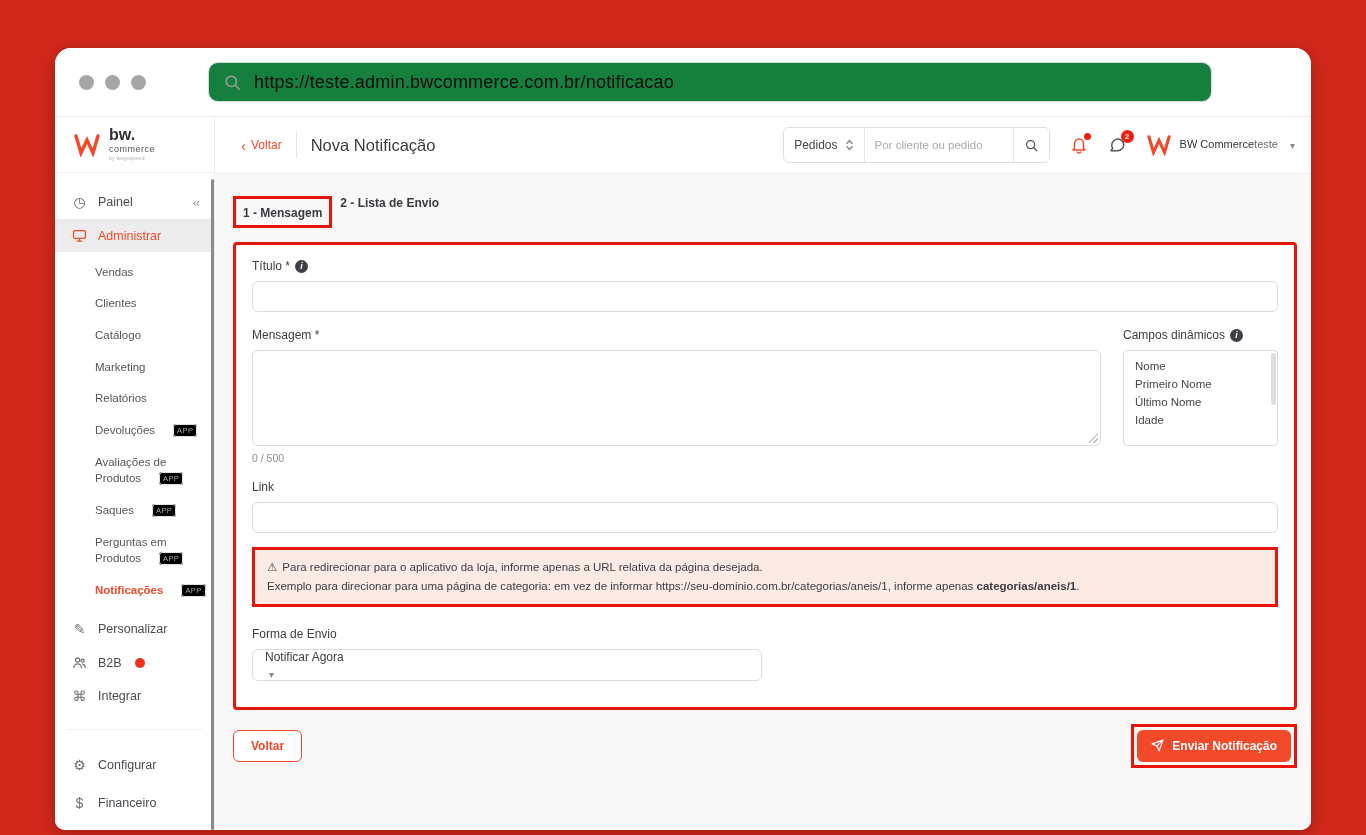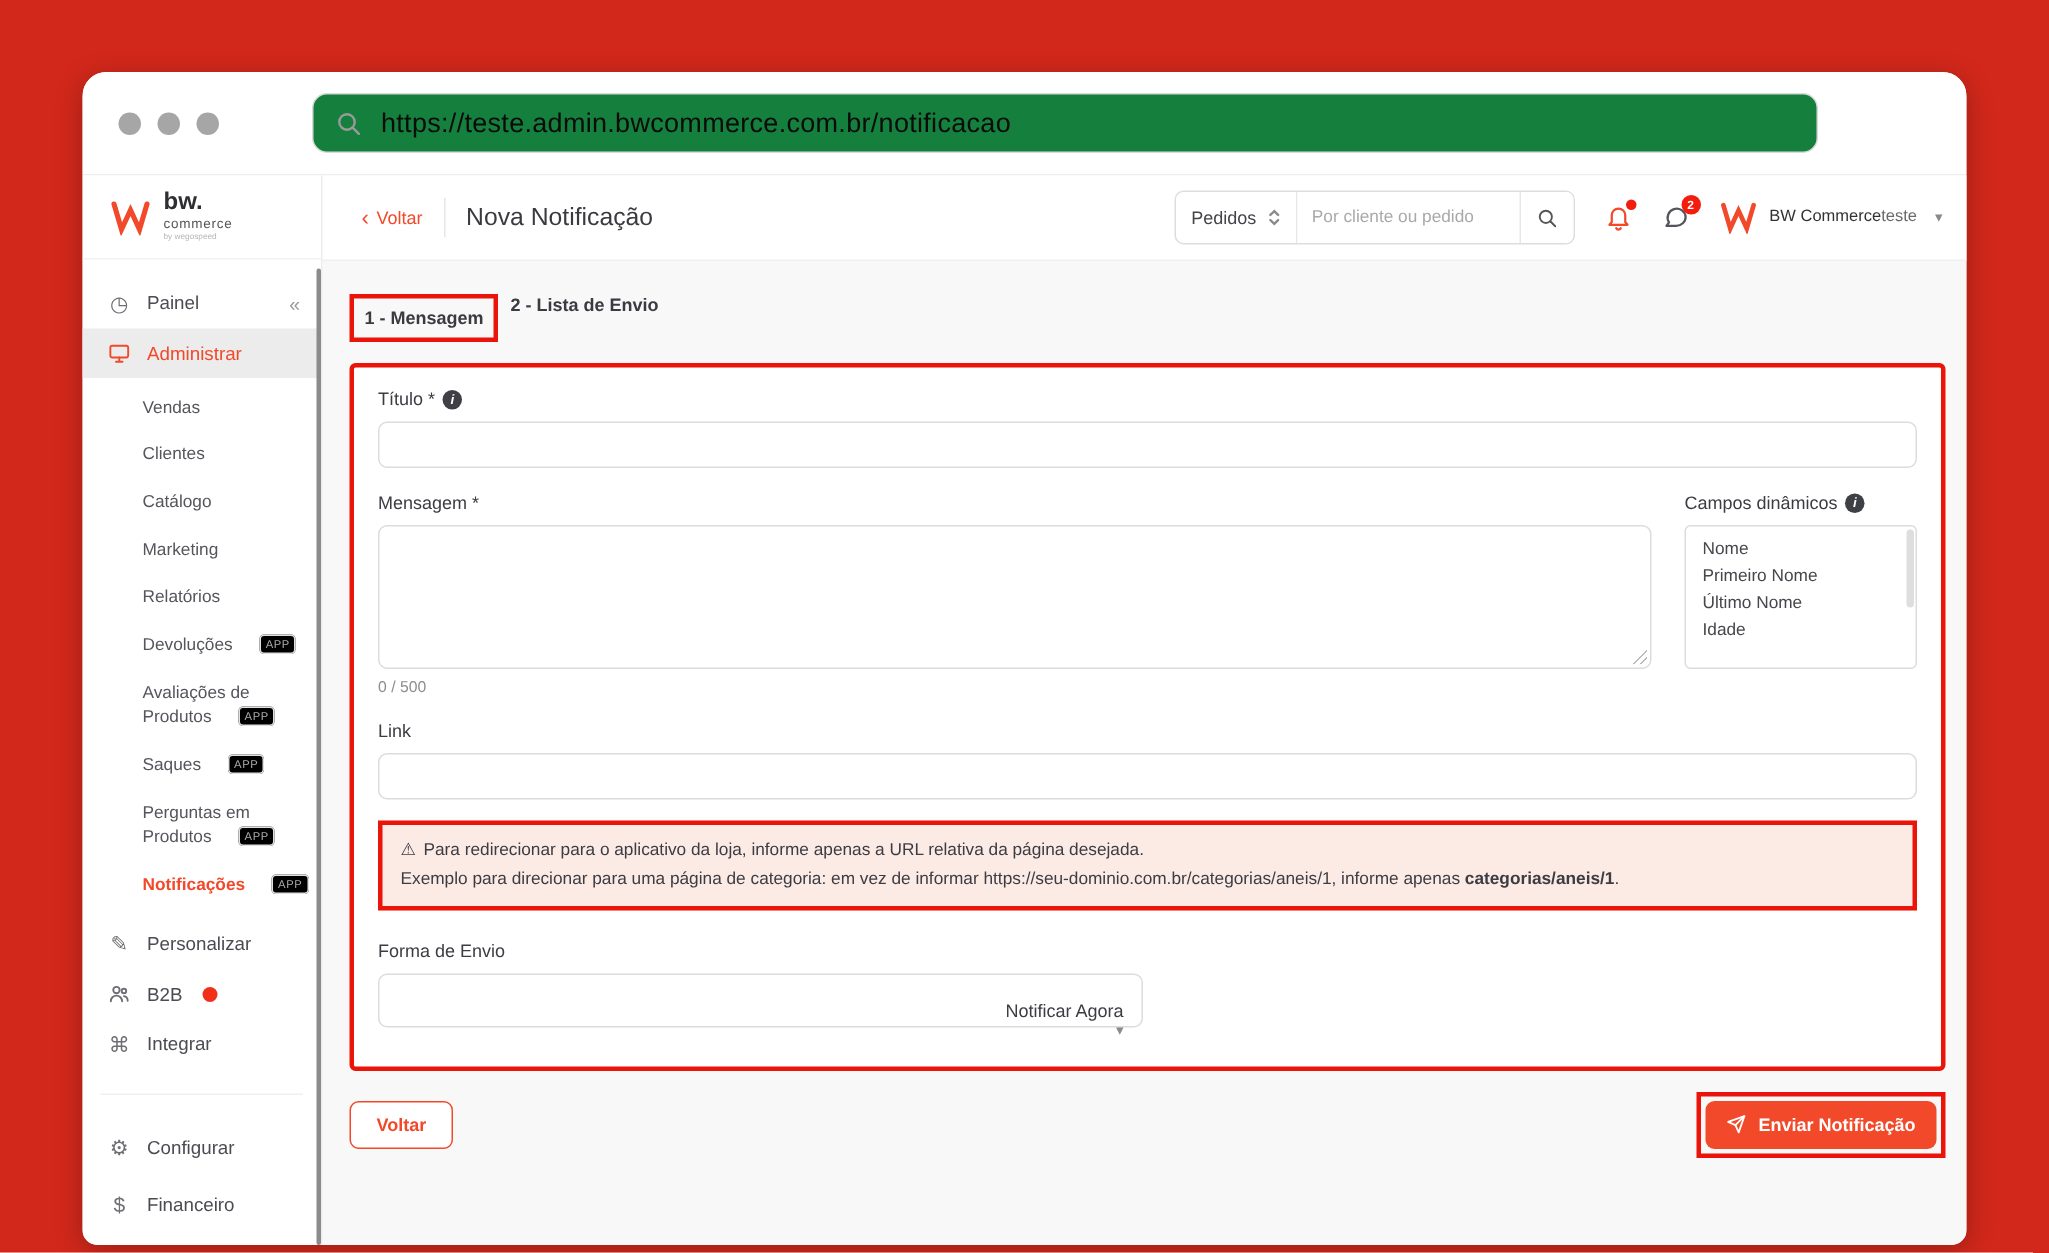--- a/index.html
+++ b/index.html
@@ -96,21 +96,21 @@
   .campo-opt { font-size:11.5px; color:#46464c; padding:3px 11px; cursor:pointer; }
   .campos-scroll { position:absolute; right:1px; top:2px; width:5px; height:52px; background:#dedede; border-radius:3px; cursor:grab; }
   .link-block { margin-top:16px; }
   .warning {
     margin-top:14px; background:#fceae5; border:3px solid #ea140b;
     padding:8px 12px; font-size:11.5px; color:#3c3c43; line-height:1.65;
   }
   .warn-ico { margin-right:5px; }
   .warn-bold { font-weight:bold;margin-top:28px; }
   .forma-block { margin-top:20px; }
-  .select-box { width:510px; height:32px; border:1px solid #dcdcdc; border-radius:6px; background:#fff; display:flex; align-items:flex-end; justify-content:space-between; padding:17px 12px; font-size:12px; color:#3c3c43; cursor:pointer;flex-direction:column; }
+  .select-box { width:510px; height:32px; border:1px solid #dcdcdc; border-radius:6px; background:#fff; display:flex; align-items:flex-start; justify-content:space-between; padding:0 12px; font-size:12px; color:#3c3c43; cursor:pointer;flex-direction:column; }
   .actions { display:flex; justify-content:space-between; align-items:center; margin-top:14px; }
   .btn-voltar { border:1.5px solid #f2492a; color:#f2492a; background:#fff; border-radius:6px; padding:8px 17px; font-size:12px; font-weight:bold; cursor:pointer; font-family:"Liberation Sans", sans-serif; }
   .enviar-wrap { border:3px solid #ea140b; padding:3px; }
   .btn-enviar { background:#f2492a; color:#fff; border:none; border-radius:6px; padding:9px 14px; font-size:12px; font-weight:bold; display:flex; align-items:center; gap:8px; cursor:pointer; font-family:"Liberation Sans", sans-serif; }
 </style>
 </head>
 <body>
 
 <div class="window">
 

